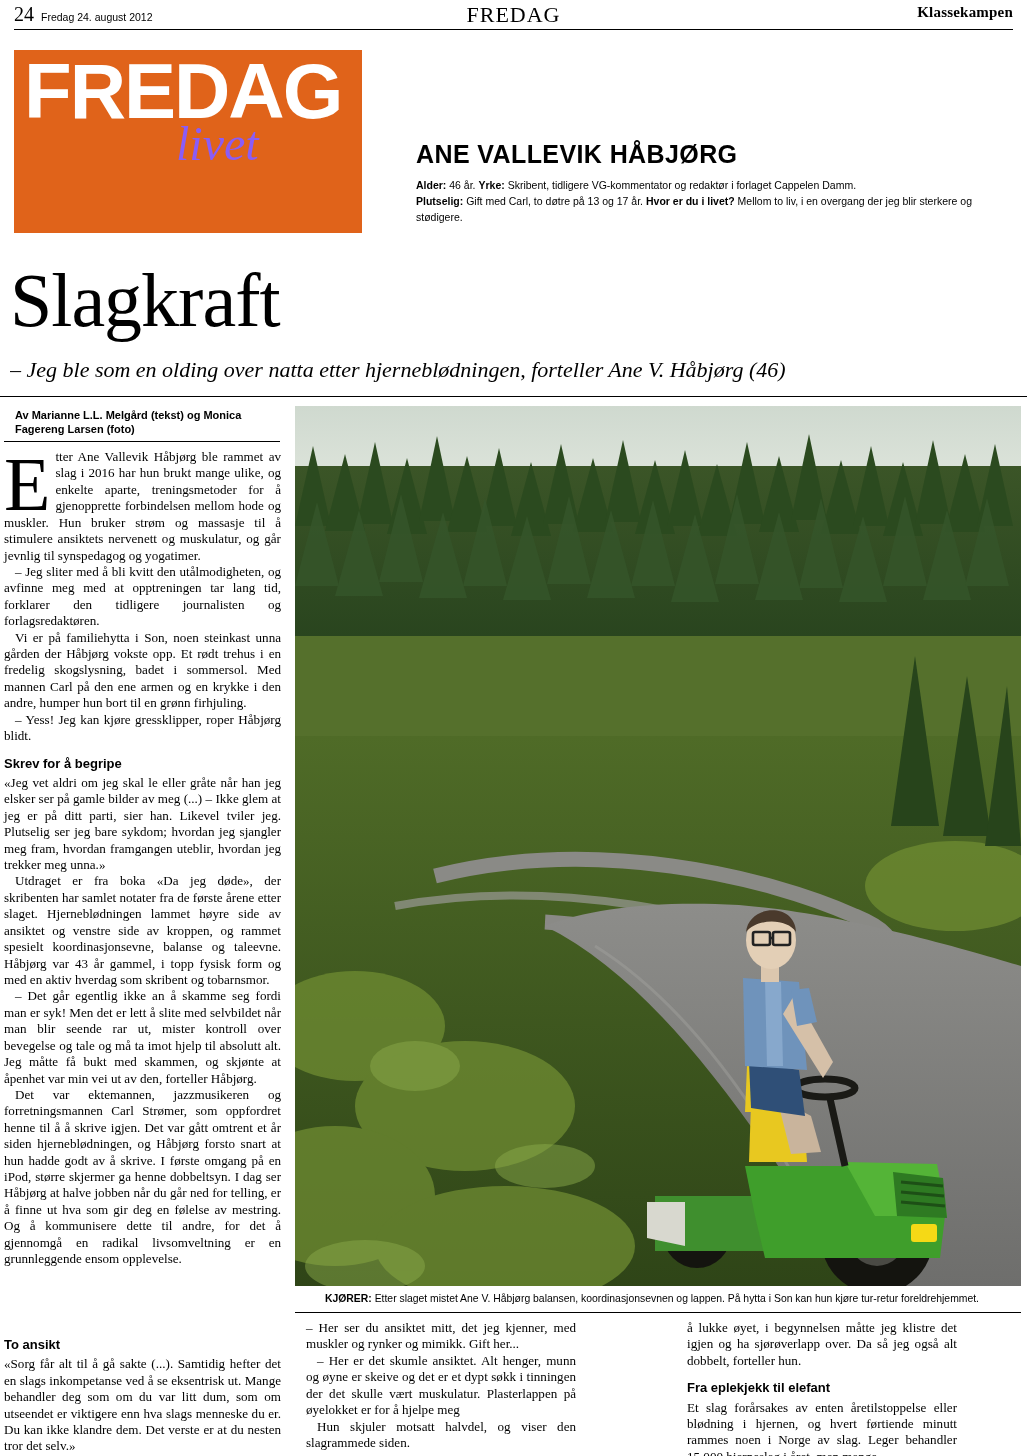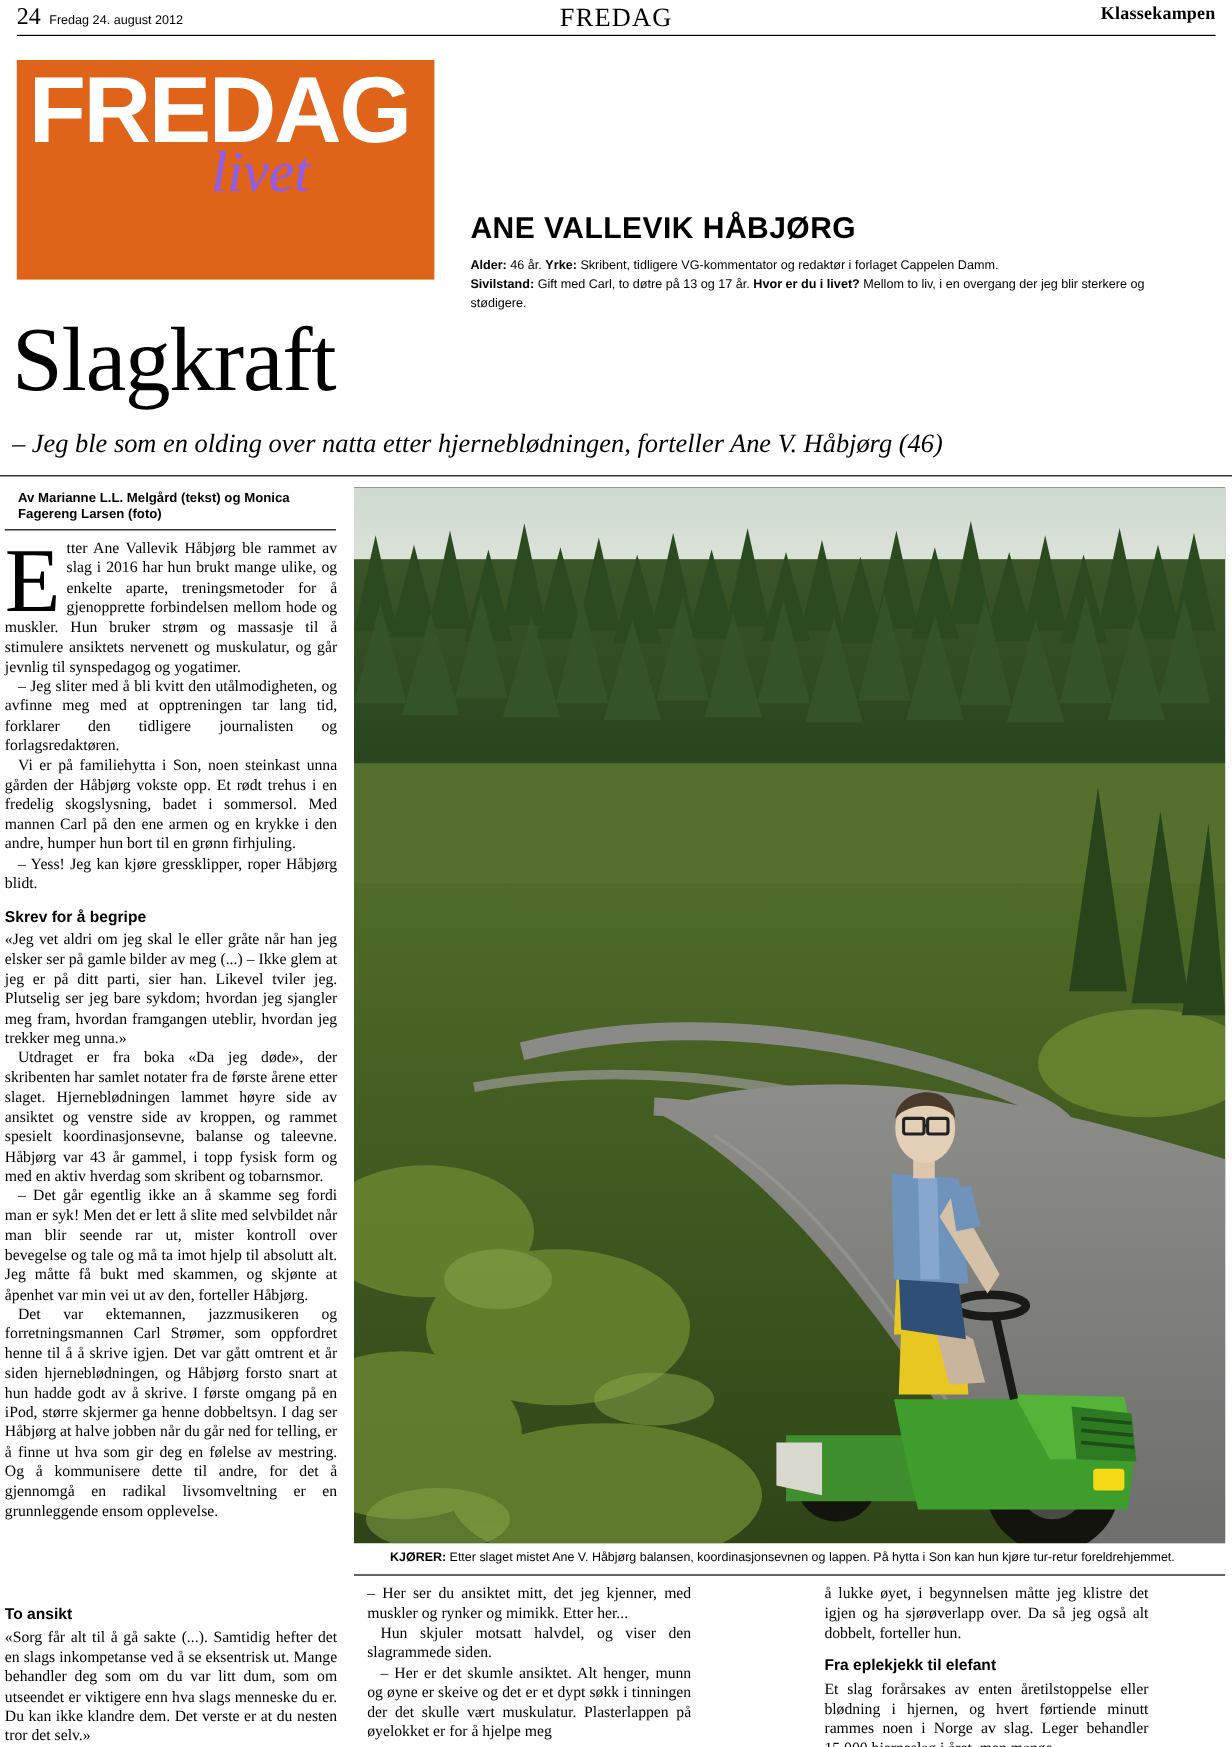--- a/index.html
+++ b/index.html
@@ -85,23 +85,22 @@
     color: #8b5cf6;
     font-family: "Liberation Serif", serif;
     font-style: italic;
     font-size: 48px;
     line-height: 1;
   }
 
   
   .profile {
     position: absolute;
-    left: 392px; top: 140px;
+    left: 416px; top: 140px;
     width: 600px;
-    margin-top: 36px;
   }
   .profile-name {
     font-family: "Liberation Sans", sans-serif;
     font-weight: bold;
     font-size: 25px;
     letter-spacing: 0.4px;
     margin-bottom: 9px;
   }
   .profile-meta {
     font-family: "Liberation Sans", sans-serif;
@@ -233,21 +232,21 @@
 <div class="logo-livet">livet</div>
 
 <div class="profile">
   <div class="profile-name">ANE VALLEVIK HÅBJØRG</div>
   <div class="profile-meta">
     <b>Alder:</b>
     <span>46 år.</span>
     <b>Yrke:</b>
     <span>Skribent, tidligere VG-kommentator og redaktør i forlaget Cappelen Damm.</span>
     <br>
-    <b>Sivilstand:</b>
+    <b>Plutselig:</b>
     <span>Gift med Carl, to døtre på 13 og 17 år.</span>
     <b>Hvor er du i livet?</b>
     <span>Mellom to liv, i en overgang der jeg blir sterkere og stødigere.</span>
   </div>
 </div>
 
 <div class="headline">Slagkraft</div>
 <div class="standfirst">– Jeg ble som en olding over natta etter hjerneblødningen, forteller Ane V. Håbjørg (46)</div>
 <div class="rule-under-standfirst"></div>
 
@@ -425,22 +424,22 @@
 </div>
 <div class="rule-caption"></div>
 
 <div class="col col-bottom-left">
   <div class="subhead">To ansikt</div>
   <p>«Sorg får alt til å gå sakte (...). Samtidig hefter det en slags inkompetanse ved å se eksentrisk ut. Mange behandler deg som om du var litt dum, som om utseendet er viktigere enn hva slags menneske du er. Du kan ikke klandre dem. Det verste er at du nesten tror det selv.»</p>
   <p>Håbjørg holder ei hånd foran høyre halvdel, og lammede siden av ansiktet.</p>
 </div>
 
 <div class="col col2">
-  <p>– Her ser du ansiktet mitt, det jeg kjenner, med muskler og rynker og mimikk. Etter her...</p>
+  <p>– Her ser du ansiktet mitt, det jeg kjenner, med muskler og rynker og mimikk. Gift her...</p>
+  <p>– Her er det skumle ansiktet. Alt henger, munn og øyne er skeive og det er et dypt søkk i tinningen der det skulle vært muskulatur. Plasterlappen på øyelokket er for å hjelpe meg</p>
   <p>Hun skjuler motsatt halvdel, og viser den slagrammede siden.</p>
-  <p>– Her er det skumle ansiktet. Alt henger, munn og øyne er skeive og det er et dypt søkk i tinningen der det skulle vært muskulatur. Plasterlappen på øyelokket er for å hjelpe meg</p>
 </div>
 
 <div class="col col3">
   <p>å lukke øyet, i begynnelsen måtte jeg klistre det igjen og ha sjørøverlapp over. Da så jeg også alt dobbelt, forteller hun.</p>
   <div class="subhead">Fra eplekjekk til elefant</div>
   <p>Et slag forårsakes av enten åretilstoppelse eller blødning i hjernen, og hvert førtiende minutt rammes noen i Norge av slag. Leger behandler 15.000 hjerneslag i året, men mange</p>
 </div>
 
 </body></html>

